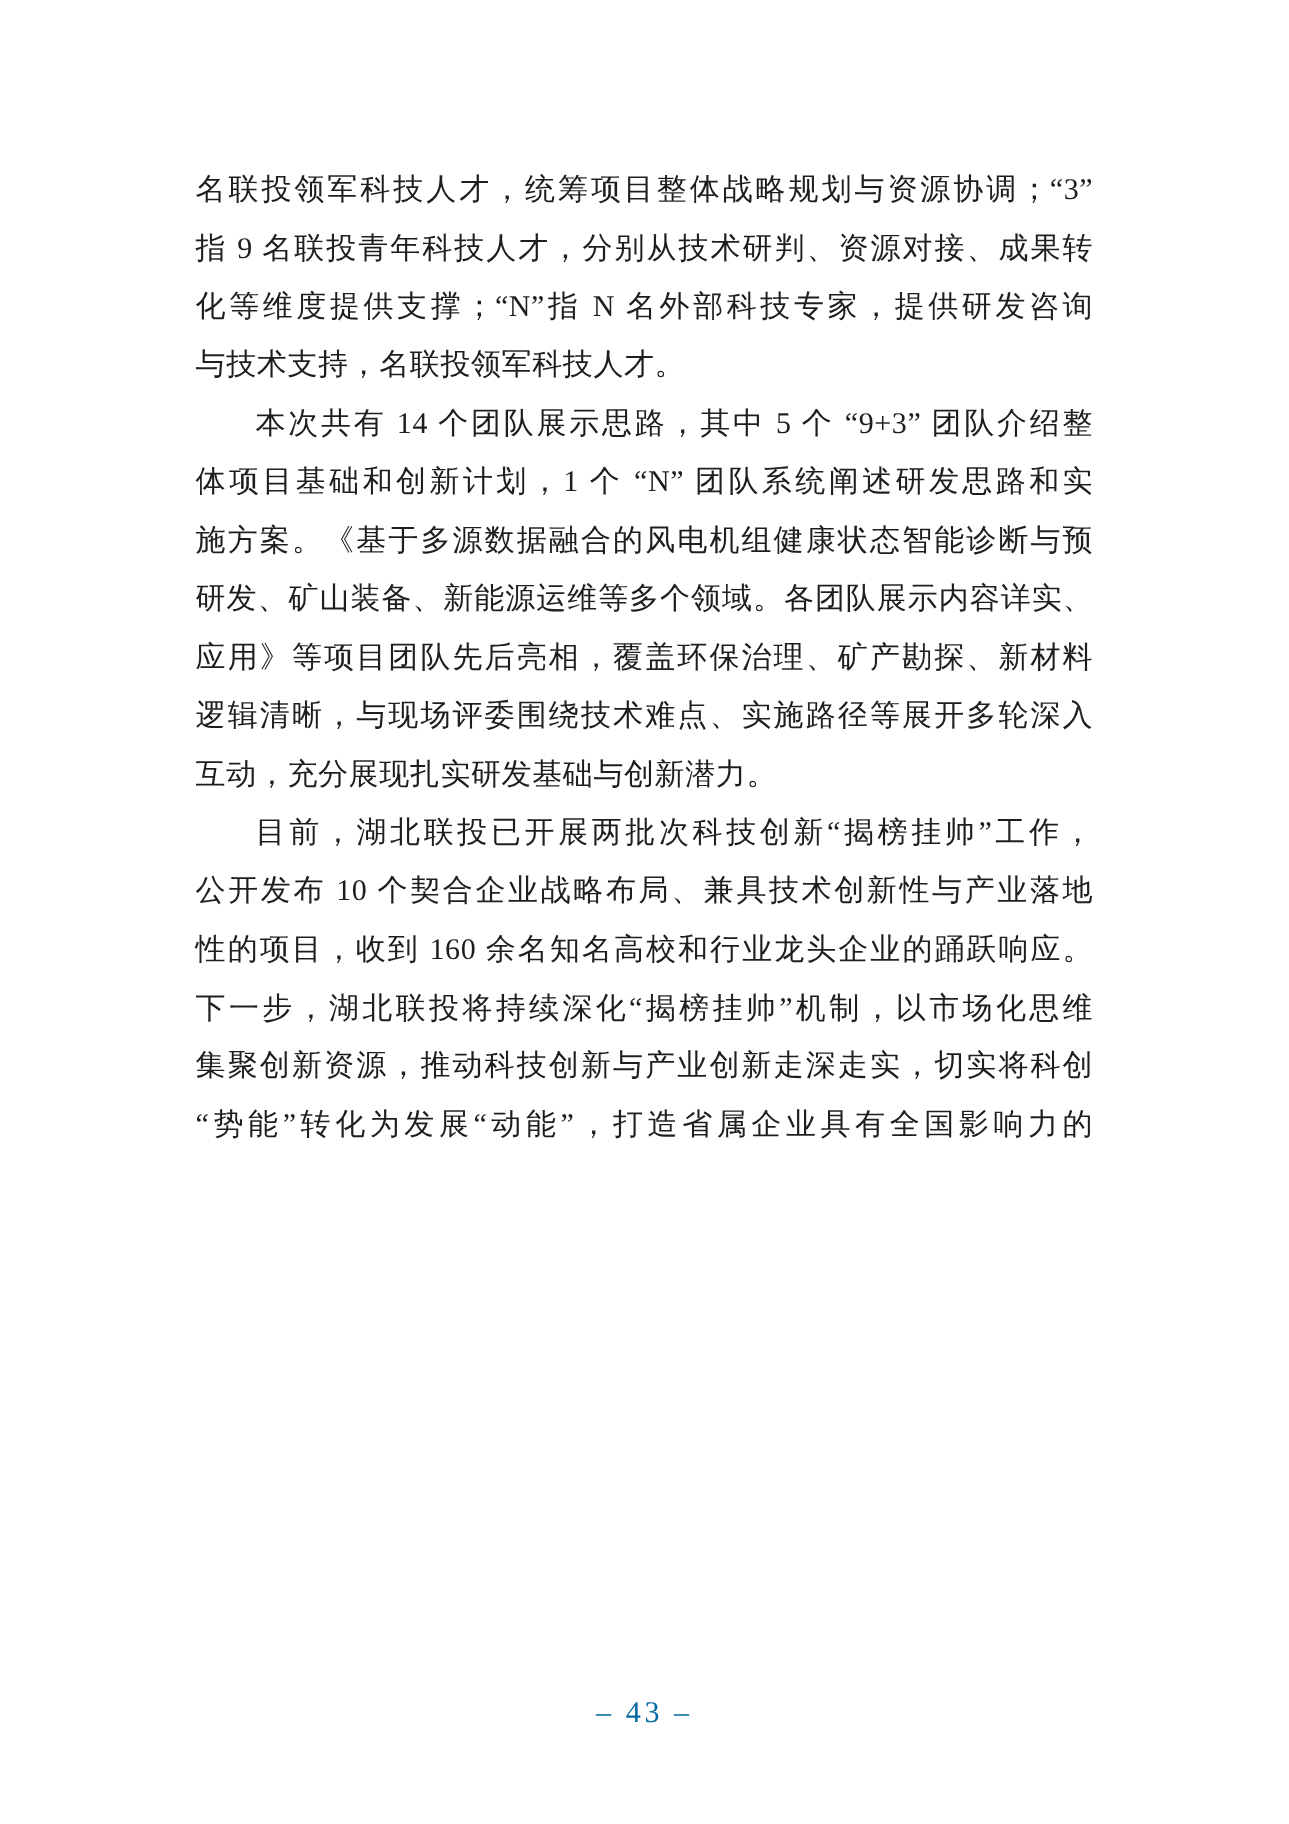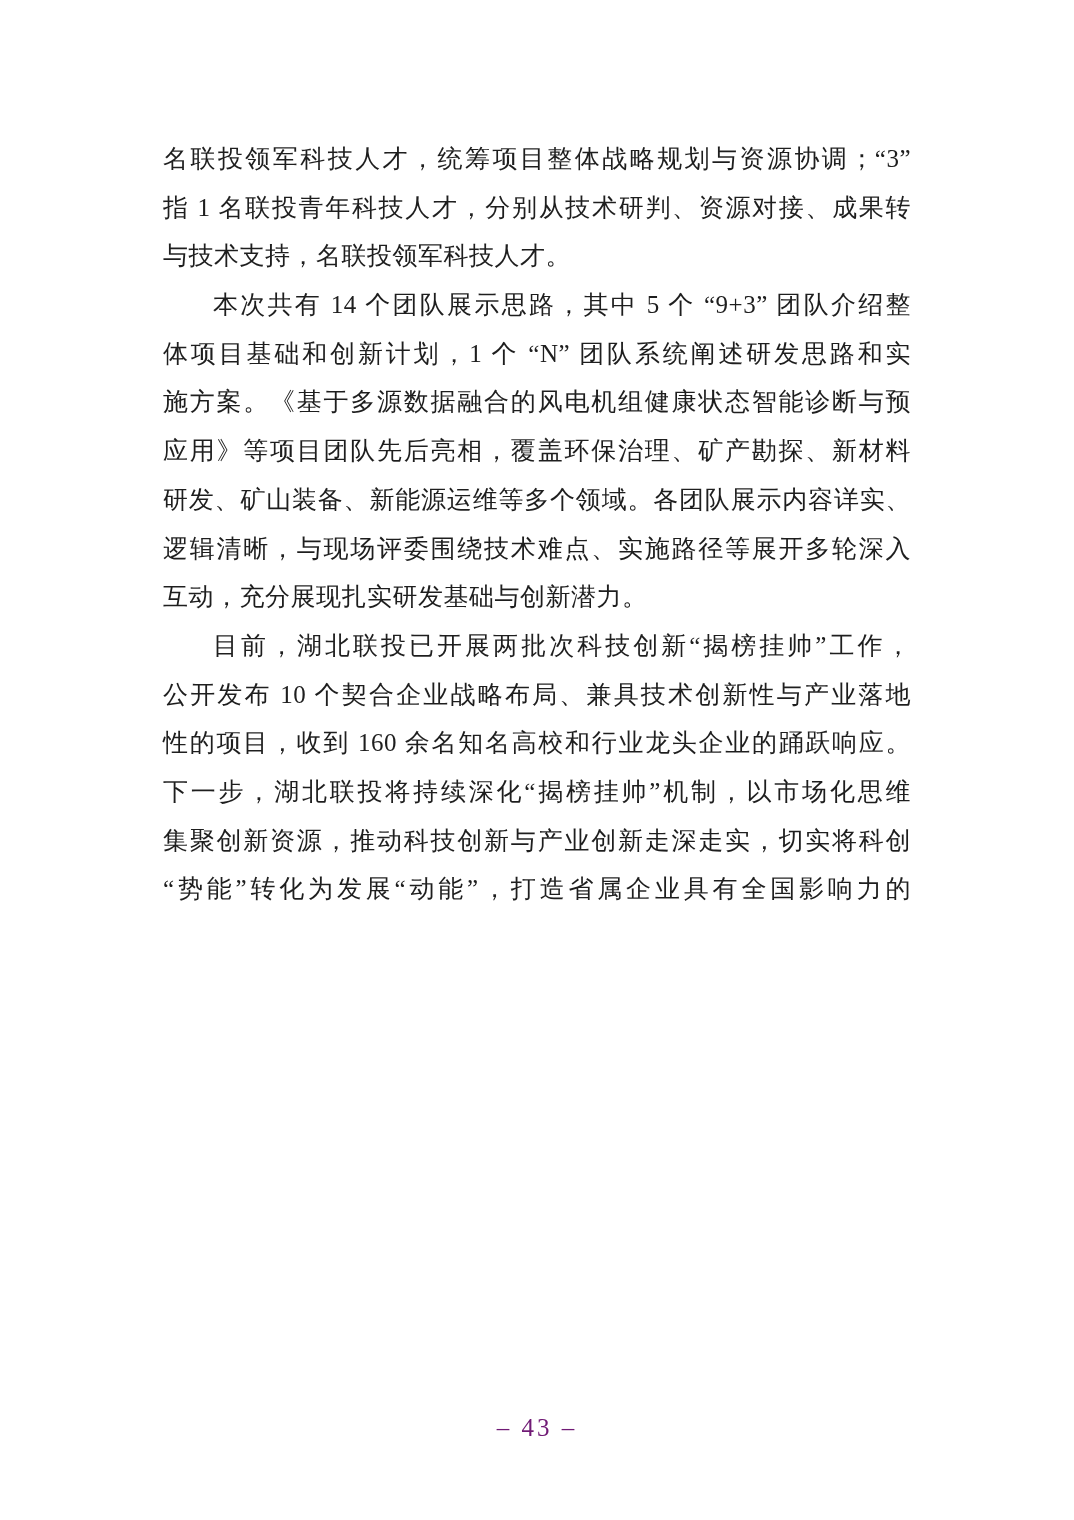--- a/index.html
+++ b/index.html
@@ -45,39 +45,40 @@
   }
   .pagenum {
     position: absolute;
     top: 1412px;
     left: 0;
     width: 100%;
     text-align: center;
     font-size: 25px;
     line-height: 32px;
     letter-spacing: 3px;
-    color: #701a75;
+    color: #0369a1;
   }
 </style>
 </head>
 <body>
 
 <div class="page">
   <div class="textblock" id="textblock">
       <div class="paragraph">
         <div class="line fill">名联投领军科技人才，统筹项目整体战略规划与资源协调；“3”</div>
-        <div class="line fill">指 1 名联投青年科技人才，分别从技术研判、资源对接、成果转</div>
+        <div class="line fill">指 9 名联投青年科技人才，分别从技术研判、资源对接、成果转</div>
+        <div class="line fill">化等维度提供支撑；“N”指 N 名外部科技专家，提供研发咨询</div>
         <div class="line">与技术支持，名联投领军科技人才。</div>
       </div>
       <div class="paragraph">
         <div class="line fill indent">本次共有 14 个团队展示思路，其中 5 个 “9+3” 团队介绍整</div>
         <div class="line fill">体项目基础和创新计划，1 个 “N” 团队系统阐述研发思路和实</div>
         <div class="line fill">施方案。《基于多源数据融合的风电机组健康状态智能诊断与预</div>
+        <div class="line fill">研发、矿山装备、新能源运维等多个领域。各团队展示内容详实、</div>
         <div class="line fill">应用》等项目团队先后亮相，覆盖环保治理、矿产勘探、新材料</div>
-        <div class="line fill">研发、矿山装备、新能源运维等多个领域。各团队展示内容详实、</div>
         <div class="line fill">逻辑清晰，与现场评委围绕技术难点、实施路径等展开多轮深入</div>
         <div class="line">互动，充分展现扎实研发基础与创新潜力。</div>
       </div>
       <div class="paragraph">
         <div class="line fill indent">目前，湖北联投已开展两批次科技创新“揭榜挂帅”工作，</div>
         <div class="line fill">公开发布 10 个契合企业战略布局、兼具技术创新性与产业落地</div>
         <div class="line fill">性的项目，收到 160 余名知名高校和行业龙头企业的踊跃响应。</div>
         <div class="line fill">下一步，湖北联投将持续深化“揭榜挂帅”机制，以市场化思维</div>
         <div class="line fill">集聚创新资源，推动科技创新与产业创新走深走实，切实将科创</div>
         <div class="line fill">“势能”转化为发展“动能”，打造省属企业具有全国影响力的</div>

